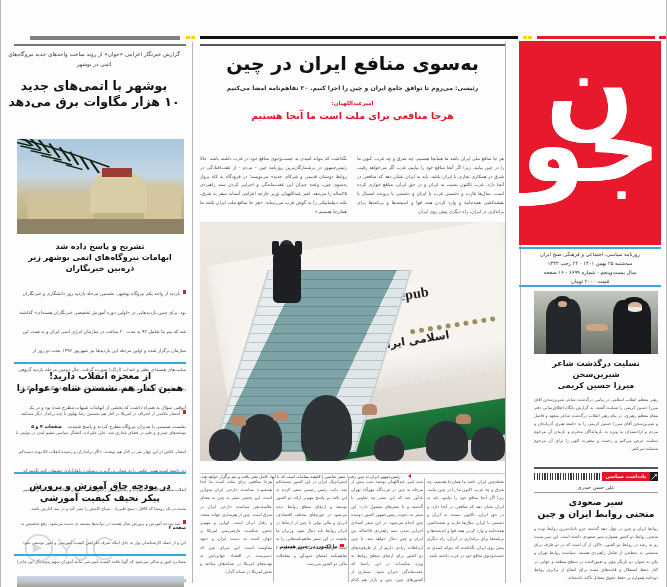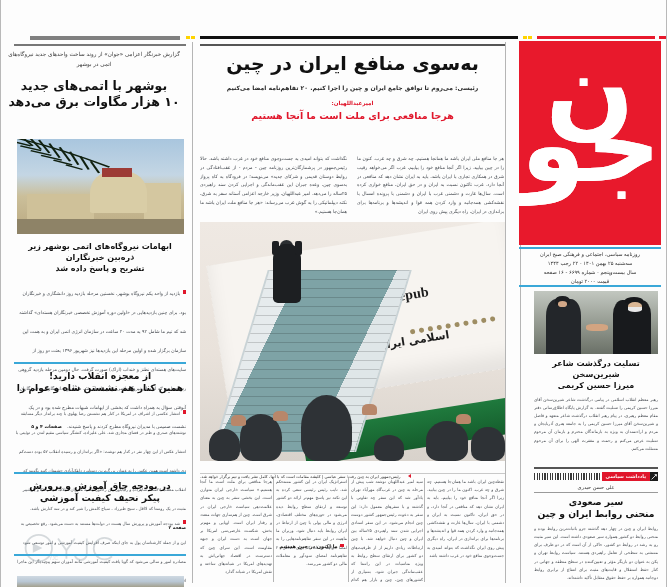--- a/index.html
+++ b/index.html
@@ -435,22 +435,22 @@
           <path d="M10 22 L30 30"></path>
           <path d="M20 30 L40 38"></path>
         <path d="M30 38 L50 46"></path>
           <path d="M42 46 L60 54"></path>
           <path d="M54 54 L70 62"></path>
       </g>
     </svg>
   </div>
 
   <div style="position:absolute;left:14px;top:241px;width:172px;">
+    <div class="hl-sm">تشریح و پاسخ داده شد</div>
     <div class="hl-sm">ابهامات نیروگاه‌های اتمی بوشهر زیر ذره‌بین خبرنگاران</div>
-    <div class="hl-sm">تشریح و پاسخ داده شد</div>
     <div style="margin-top:5px;direction:rtl;">
       <span class="sqr"></span><span class="body" style="display:inline;">بازدید از واحد یکم نیروگاه بوشهر، نخستین مرحله بازدید روز دانشگاری و خبرنگاران بود. برای چنین بازدیدهایی در «اولین دوره آموزش تخصصی خبرنگاران هسته‌ای» گذاشته شد که تیم ما شامل ۹۲ به مدت ۲۰ ساعت در سازمان انرژی اتمی ایران و به همت این سازمان برگزار شده و اولین مرحله این بازدیدها نیز شهریور ۱۳۹۶ بعثت دو روز از سایت‌های هسته‌ای نطنز و خنداب (اراک) صورت گرفت. حال دومین مرحله بازدید گروهی رسانه‌ها بود که از سایر نیروگاه اتمی بوشهر انجام شد. طبعاً روز دانشگاران و خبرنگاران آنوقتی سؤال به همراه داشت که بخشی از ابهامات شبهات مطرح شده بود و در یک نشست صمیمی با مدیران نیروگاه مطرح کردند و پاسخ شنیدند.</span>
       <span class="page-ref" style="font-size:4.6px;">صفحات ۴ و ۵</span>
     </div>
   </div>
 
   <div class="hrule-thick" style="left:14px;top:362px;width:172px;"></div>
 
   <div style="position:absolute;left:14px;top:370px;width:172px;">
     <div class="hl-md">از معجزه انقلاب دارید!</div>

